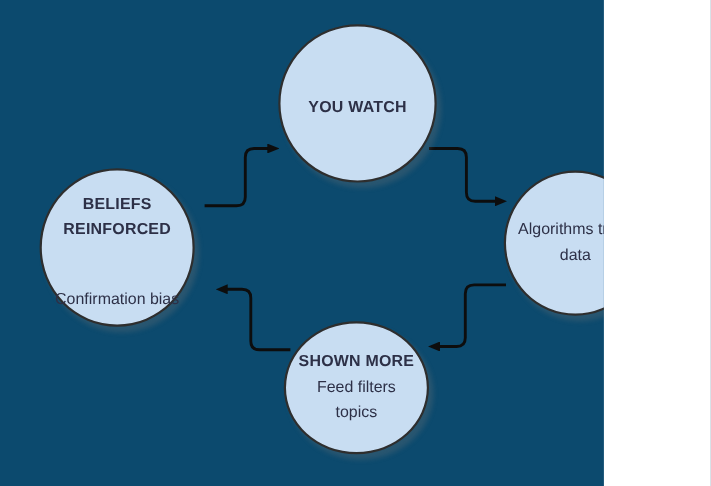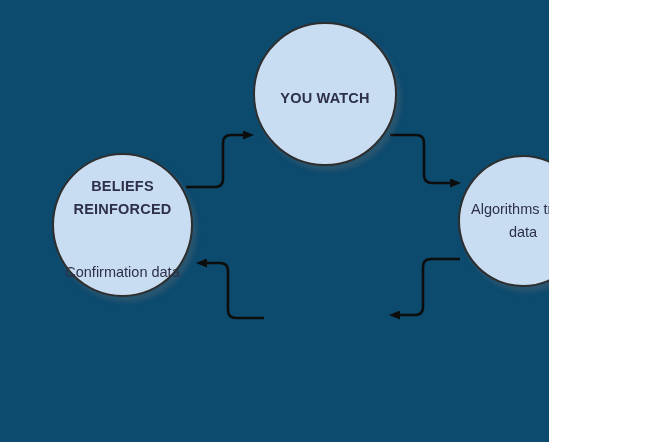--- a/index.html
+++ b/index.html
@@ -43,21 +43,21 @@
     letter-spacing: 0.2px;
     white-space: nowrap;
   }
   .node .subtitle {
     font-weight: 400;
   }
   
   .node-you-watch        { left: 253px; top: 22px;  width: 144px; height: 144px; padding-top: 8px; }
   .node-system-learns    { left: 458px; top: 155px; width: 130px; height: 132px; }
   .node-shown-more       { left: 258px; top: 292px; width: 132px; height: 121px; }
-  .node-beliefs          { left: 52px;  top: 153px; width: 141px; height: 144px; padding-top: 8px; gap: 40px; }
+  .node-beliefs          { left: 36px;  top: 153px; width: 141px; height: 144px; padding-top: 8px; gap: 40px; }
 
   .node-you-watch .subtitle     { max-width: 100px; }
   .node-system-learns .subtitle { max-width: 122px; }
   .node-shown-more .subtitle    { max-width: 92px; }
   .node-beliefs .title          { max-width: 120px; white-space: normal; }
   .node-beliefs .subtitle       { white-space: nowrap; }
 </style>
 </head>
 <body>
 
@@ -78,19 +78,23 @@
   </svg>
 
   <div class="node node-you-watch">
     <div class="title">YOU WATCH</div>
   </div>
 
   <div class="node node-system-learns">
     <div class="subtitle">Algorithms track data</div>
   </div>
 
+  <div class="node node-shown-more">
+    <div class="title">SHOWN MORE</div>
+    <div class="subtitle">Feed filters topics</div>
+  </div>
 
   <div class="node node-beliefs">
     <div class="title">BELIEFS REINFORCED</div>
-    <div class="subtitle">Confirmation data</div>
+    <div class="subtitle">Confirmation bias</div>
   </div>
 
 </div>
 
 </body></html>

